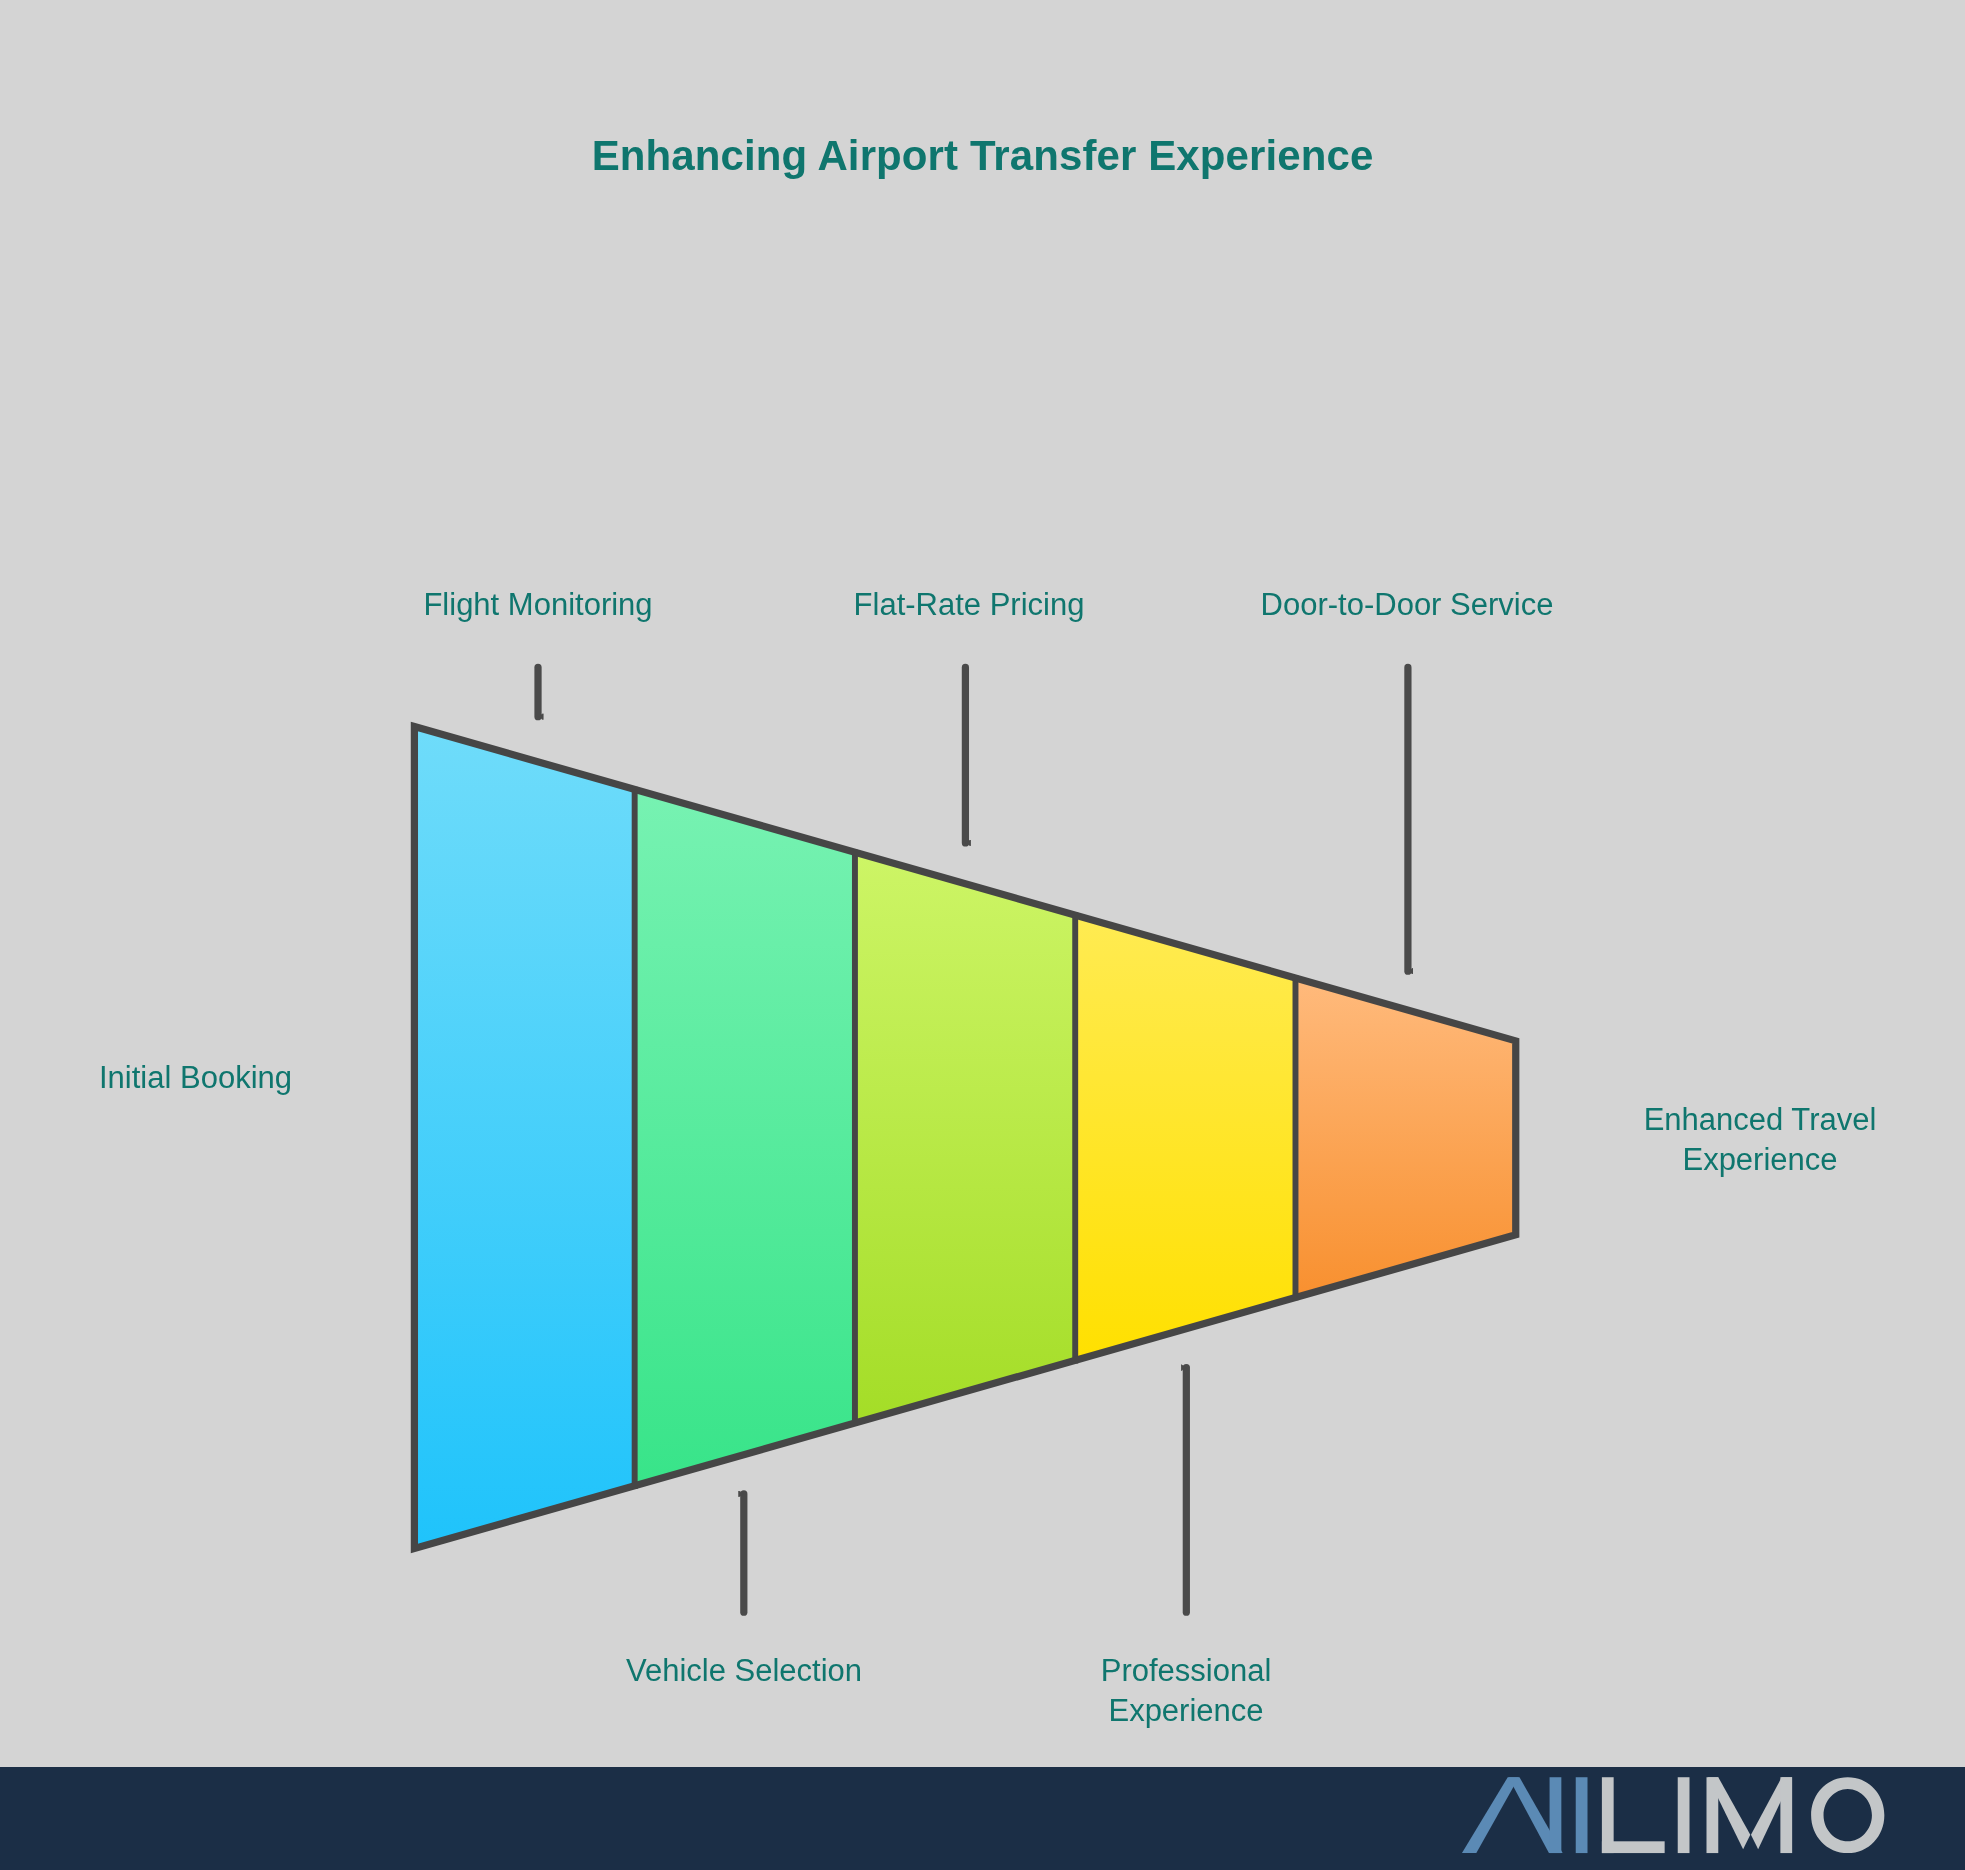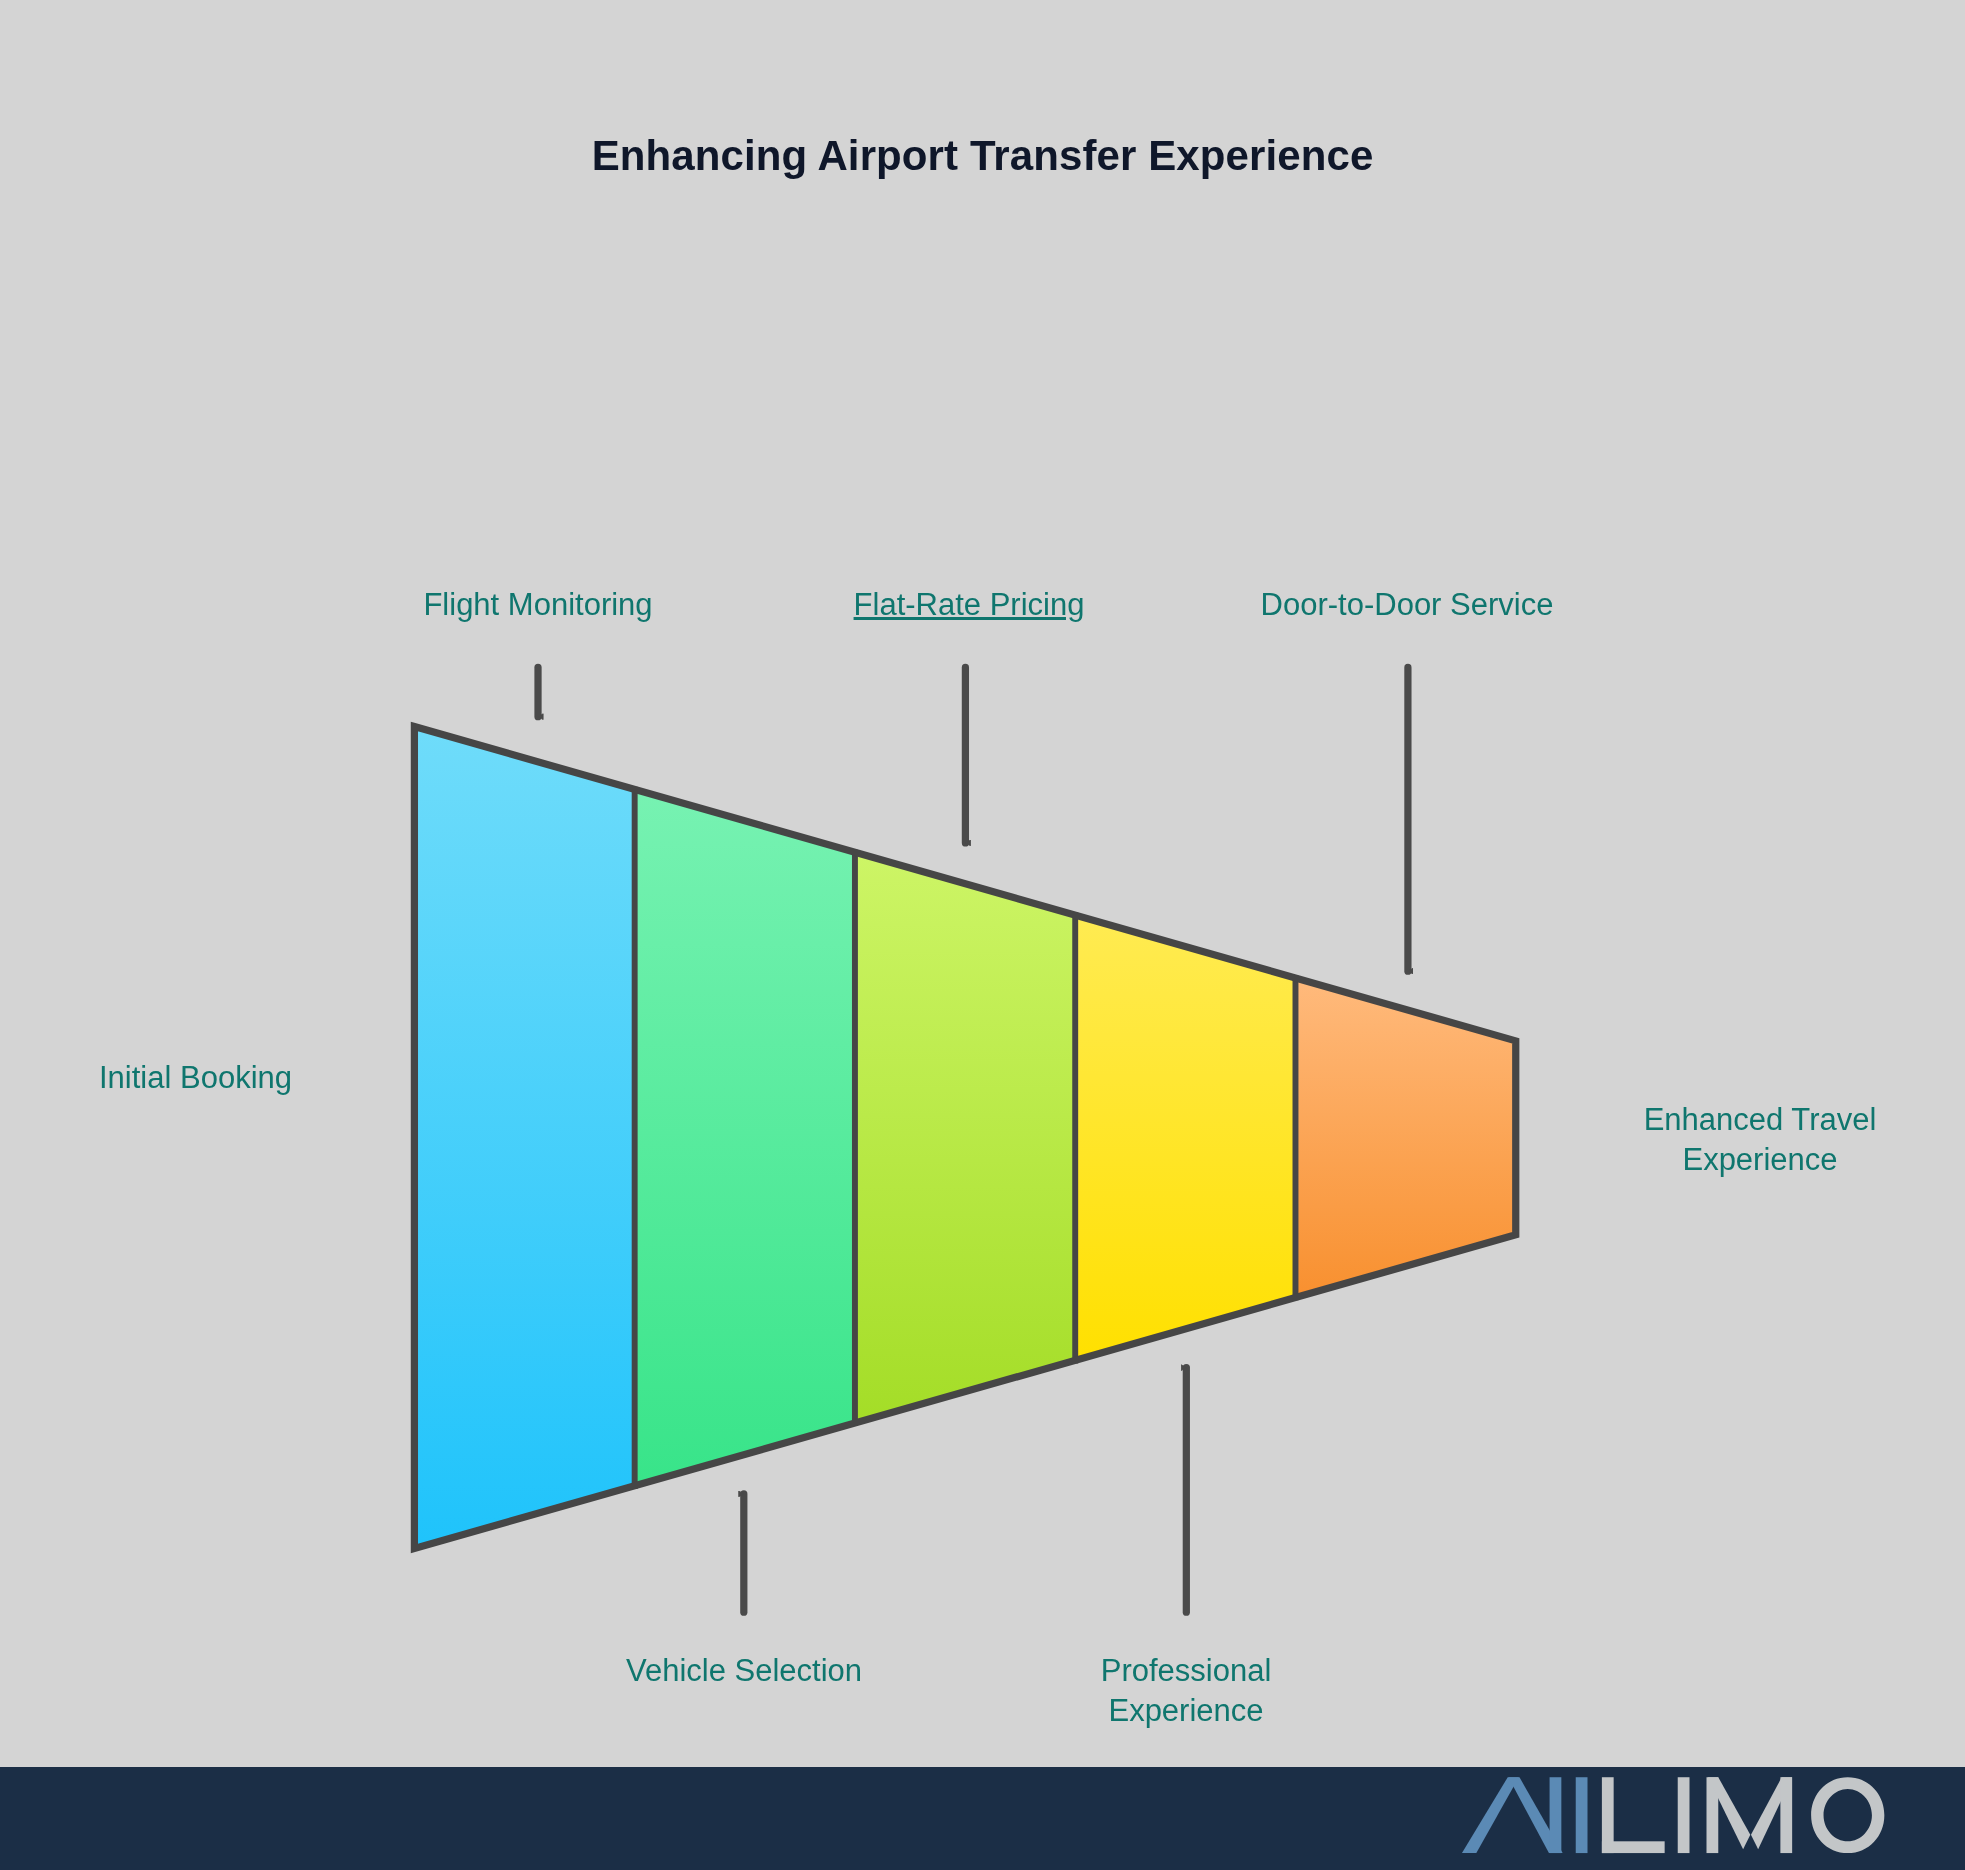--- a/index.html
+++ b/index.html
@@ -22,21 +22,21 @@
     background: #d4d4d4;
   }
   #chart-title {
     position: absolute;
     left: 0;
     top: 132px;
     width: 1965px;
     text-align: center;
     font-size: 42px;
     font-weight: bold;
-    color: #0f172a;
+    color: #0f766e;
     letter-spacing: 0.1px;
   }
   .funnel-svg {
     position: absolute;
     left: 0;
     top: 0;
     width: 1965px;
     height: 1870px;
   }
   .stage-label {
@@ -124,21 +124,21 @@
       <line x1="818" y1="1015" x2="818" y2="1090" marker-end="url(#arrowDown)"></line>
       <line x1="1468" y1="1015" x2="1468" y2="1282" marker-end="url(#arrowDown)"></line>
       <line x1="2141" y1="1015" x2="2141" y2="1477" marker-end="url(#arrowDown)"></line>
       <line x1="1131" y1="2452" x2="1131" y2="2272" marker-end="url(#arrowUp)"></line>
       <line x1="1804" y1="2452" x2="1804" y2="2080" marker-end="url(#arrowUp)"></line>
     </g>
   </svg>
 
   <div class="stage-label lbl-center" style="left:538px; top:585px; width:460px;">Flight Monitoring</div>
 
-  <div class="stage-label lbl-center" style="left:969px; top:585px; width:460px;text-decoration:underline;">Flat-Rate Pricing</div>
+  <div class="stage-label lbl-center" style="left:969px; top:585px; width:460px;">Flat-Rate Pricing</div>
 
   <div class="stage-label lbl-center" style="left:1407px; top:585px; width:500px;">Door-to-Door Service</div>
 
   <div class="stage-label lbl-center" style="left:744px; top:1651px; width:460px;">Vehicle Selection</div>
 
   <div class="stage-label lbl-center" style="left:1186px; top:1651px; width:460px;">Professional
 Experience</div>
 
   <div class="stage-label lbl-left" style="left:99px; top:1058px; width:316px;">Initial Booking</div>
 

